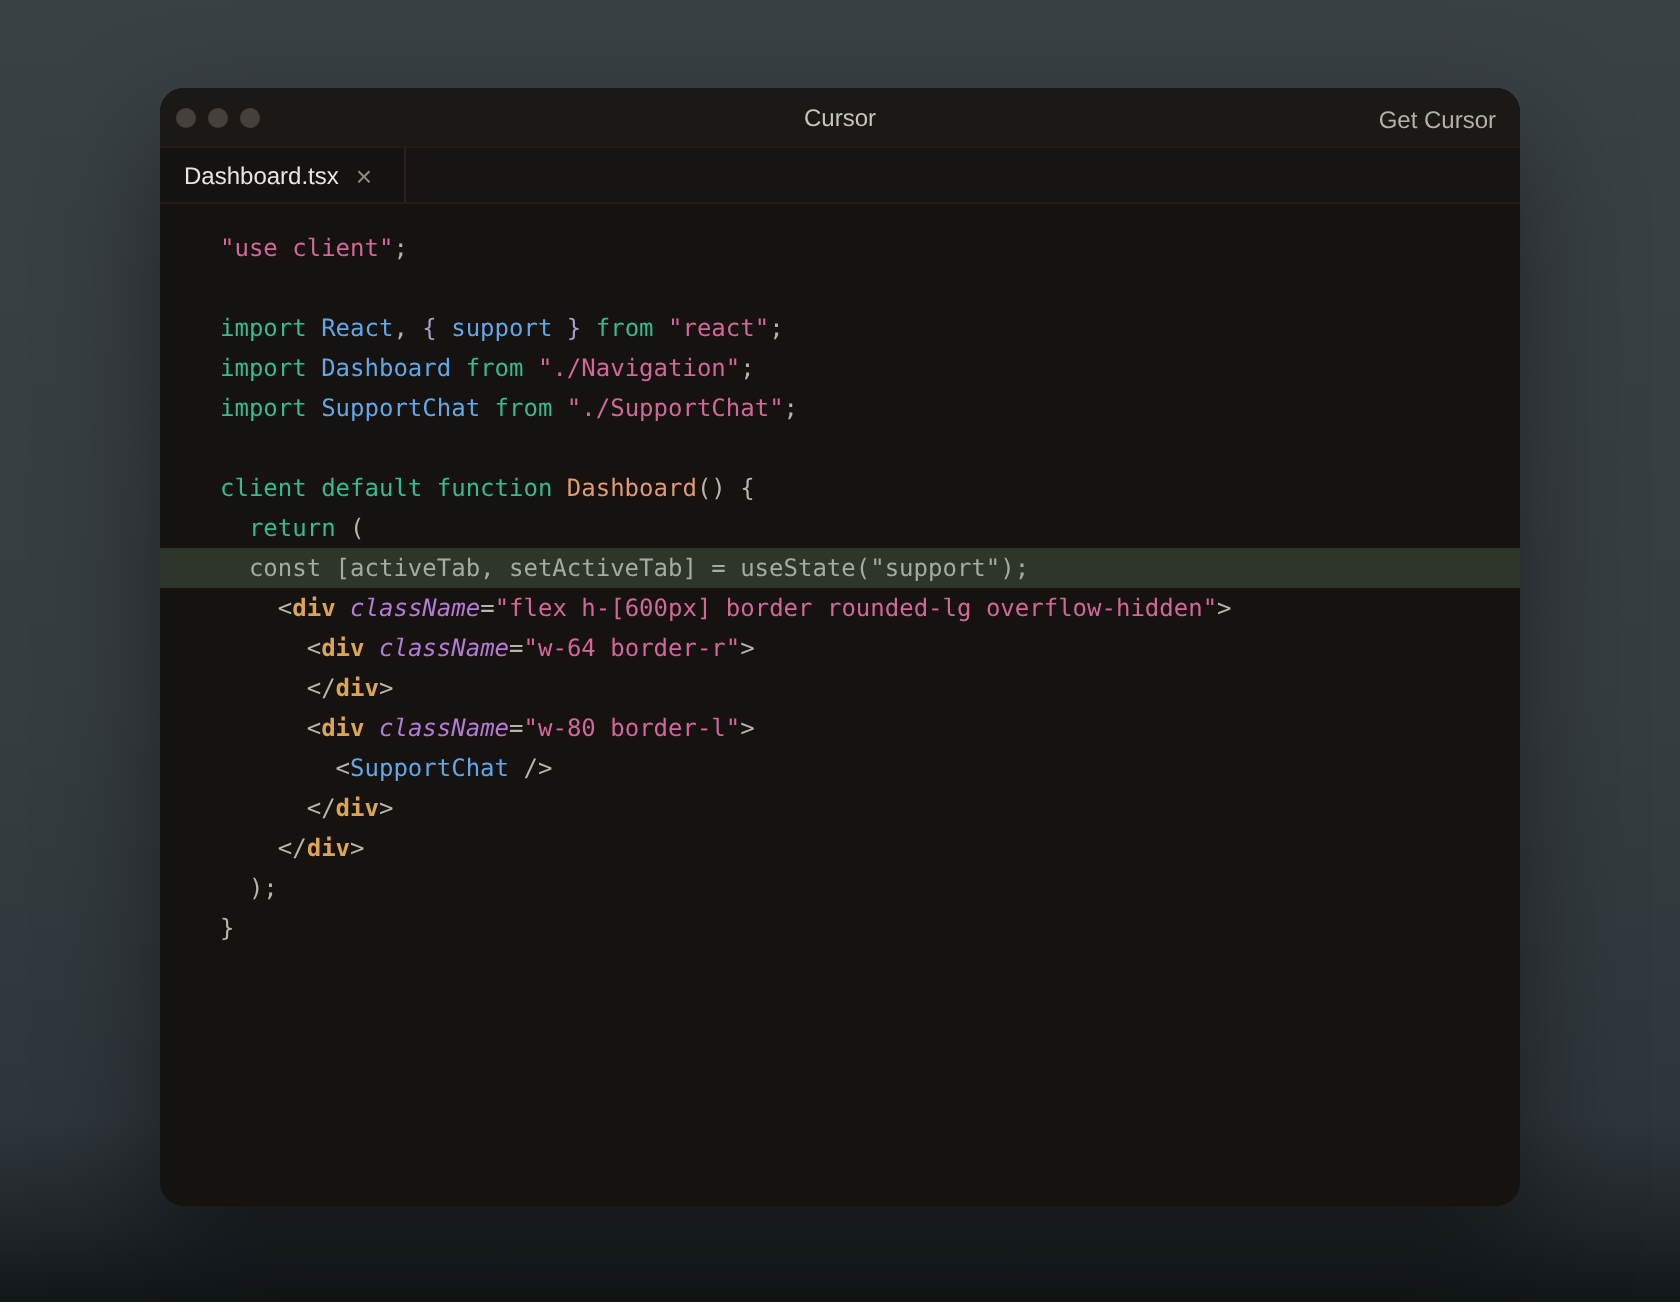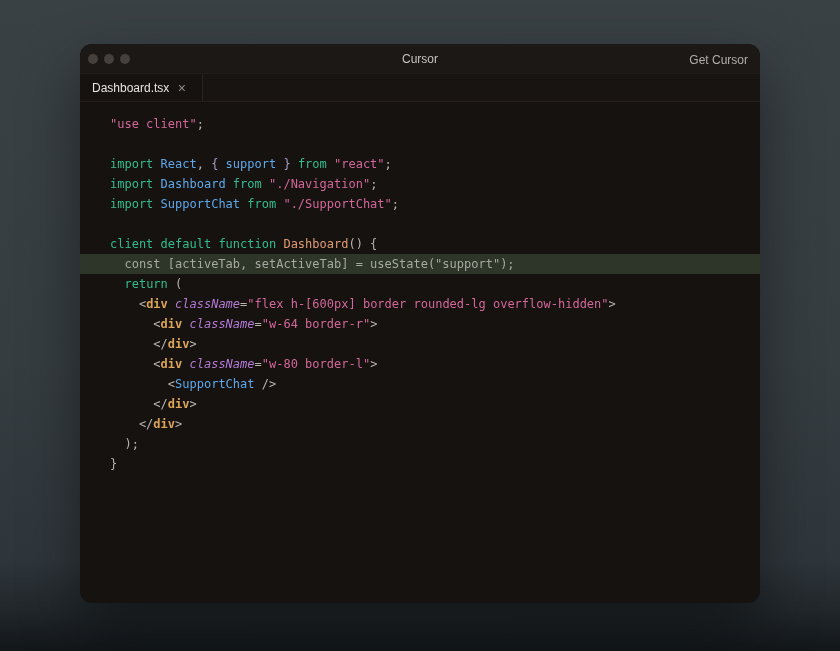--- a/index.html
+++ b/index.html
@@ -82,22 +82,22 @@
       </div>
 
     <div class="editor" id="editor">
         <div class="code-line"><span class="tok-str">"use client"</span><span class="tok-punct">;</span></div>
         <div class="code-line"></div>
         <div class="code-line"><span class="tok-kw">import </span><span class="tok-id">React</span><span class="tok-punct">, </span><span class="tok-brace">{ </span><span class="tok-id">support</span><span class="tok-brace"> } </span><span class="tok-kw">from </span><span class="tok-str">"react"</span><span class="tok-punct">;</span></div>
         <div class="code-line"><span class="tok-kw">import </span><span class="tok-id">Dashboard</span><span class="tok-punct"> </span><span class="tok-kw">from </span><span class="tok-str">"./Navigation"</span><span class="tok-punct">;</span></div>
         <div class="code-line"><span class="tok-kw">import </span><span class="tok-id">SupportChat</span><span class="tok-punct"> </span><span class="tok-kw">from </span><span class="tok-str">"./SupportChat"</span><span class="tok-punct">;</span></div>
         <div class="code-line"></div>
         <div class="code-line"><span class="tok-kw">client </span><span class="tok-kw">default </span><span class="tok-kw">function </span><span class="tok-fn">Dashboard</span><span class="tok-punct">() {</span></div>
+        <div class="code-line"><span class="tok-punct">  </span><span class="tok-kw">return</span><span class="tok-punct"> (</span></div>
         <div class="code-line hl"><span class="tok-dim">  const [activeTab, setActiveTab] = useState("support");</span></div>
-        <div class="code-line"><span class="tok-punct">  </span><span class="tok-kw">return</span><span class="tok-punct"> (</span></div>
         <div class="code-line"><span class="tok-punct">    &lt;</span><span class="tok-tag">div</span><span class="tok-punct"> </span><span class="tok-attr">className</span><span class="tok-punct">=</span><span class="tok-str">"flex h-[600px] border rounded-lg overflow-hidden"</span><span class="tok-punct">&gt;</span></div>
         <div class="code-line"><span class="tok-punct">      &lt;</span><span class="tok-tag">div</span><span class="tok-punct"> </span><span class="tok-attr">className</span><span class="tok-punct">=</span><span class="tok-str">"w-64 border-r"</span><span class="tok-punct">&gt;</span></div>
         <div class="code-line"><span class="tok-punct">      &lt;/</span><span class="tok-tag">div</span><span class="tok-punct">&gt;</span></div>
         <div class="code-line"><span class="tok-punct">      &lt;</span><span class="tok-tag">div</span><span class="tok-punct"> </span><span class="tok-attr">className</span><span class="tok-punct">=</span><span class="tok-str">"w-80 border-l"</span><span class="tok-punct">&gt;</span></div>
         <div class="code-line"><span class="tok-punct">        &lt;</span><span class="tok-id">SupportChat</span><span class="tok-punct"> /&gt;</span></div>
         <div class="code-line"><span class="tok-punct">      &lt;/</span><span class="tok-tag">div</span><span class="tok-punct">&gt;</span></div>
         <div class="code-line"><span class="tok-punct">    &lt;/</span><span class="tok-tag">div</span><span class="tok-punct">&gt;</span></div>
         <div class="code-line"><span class="tok-punct">  );</span></div>
         <div class="code-line"><span class="tok-punct">}</span></div>
       </div>

